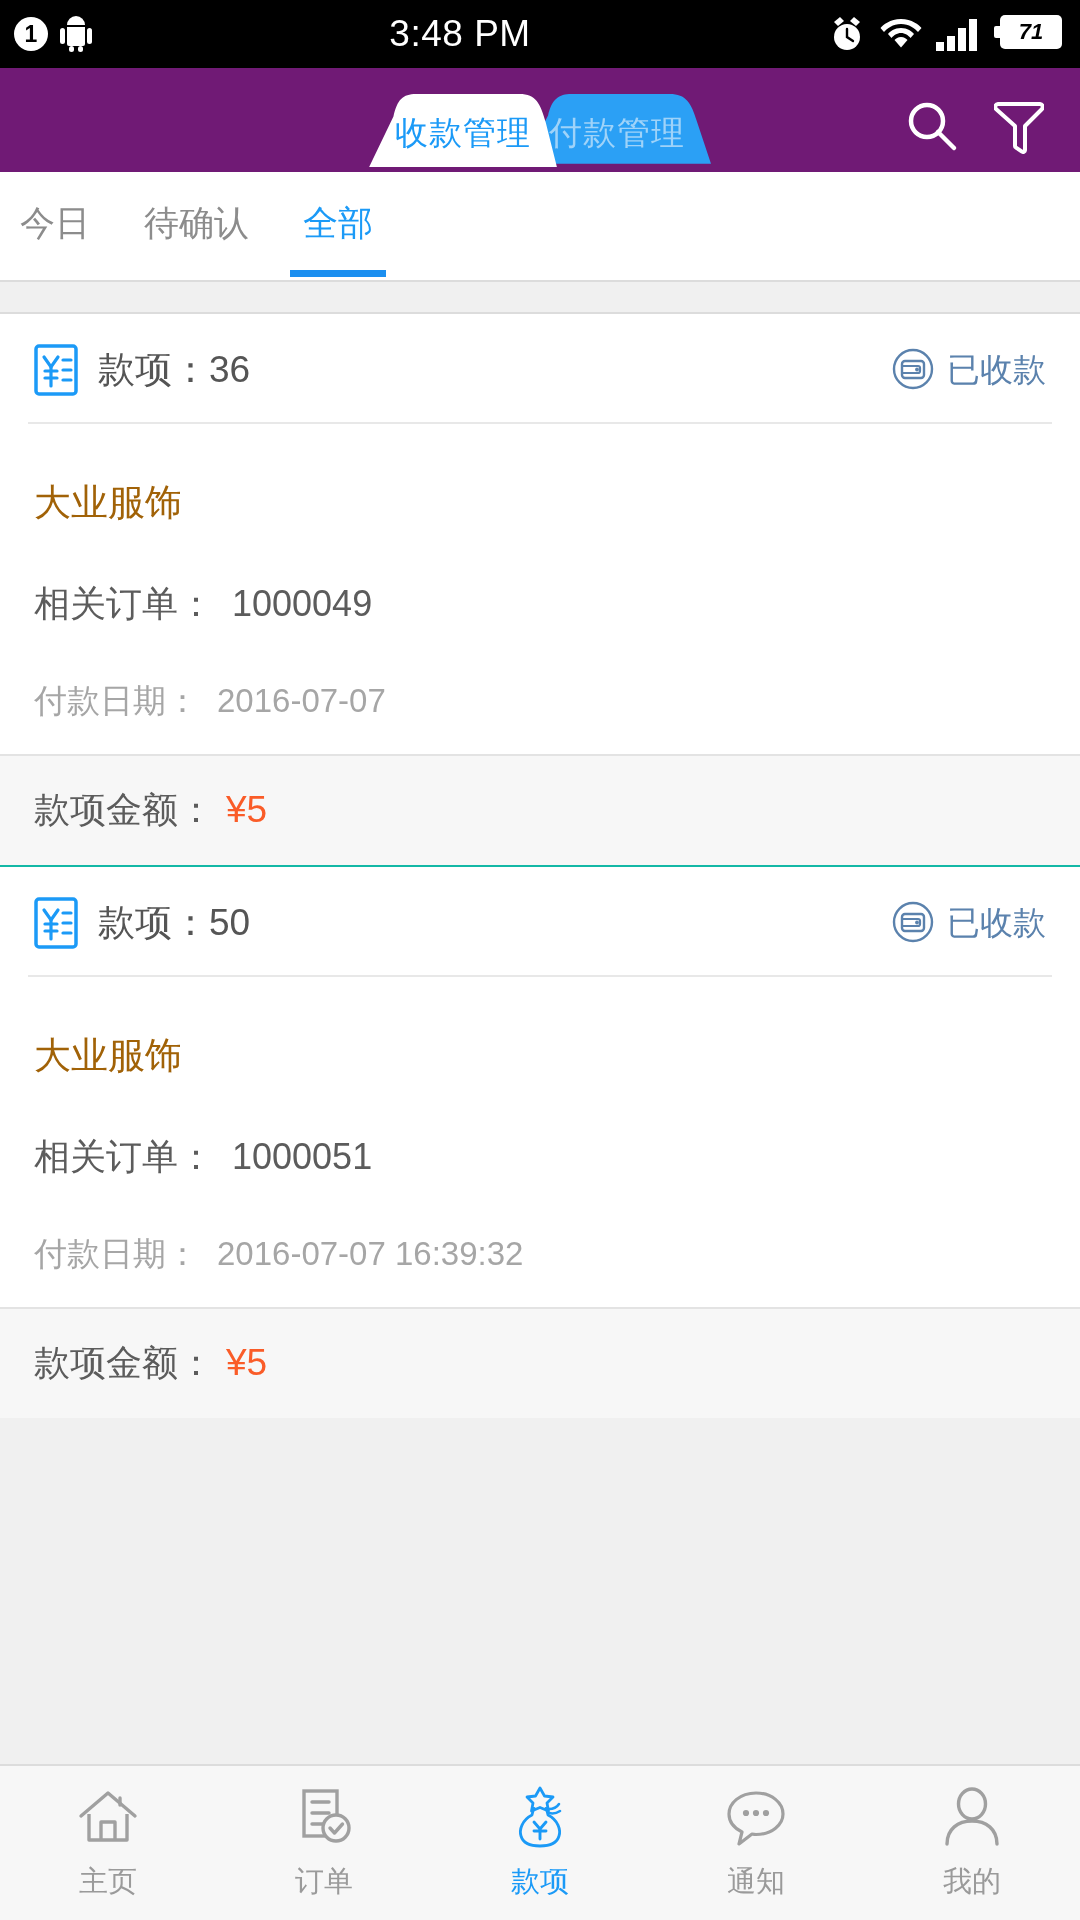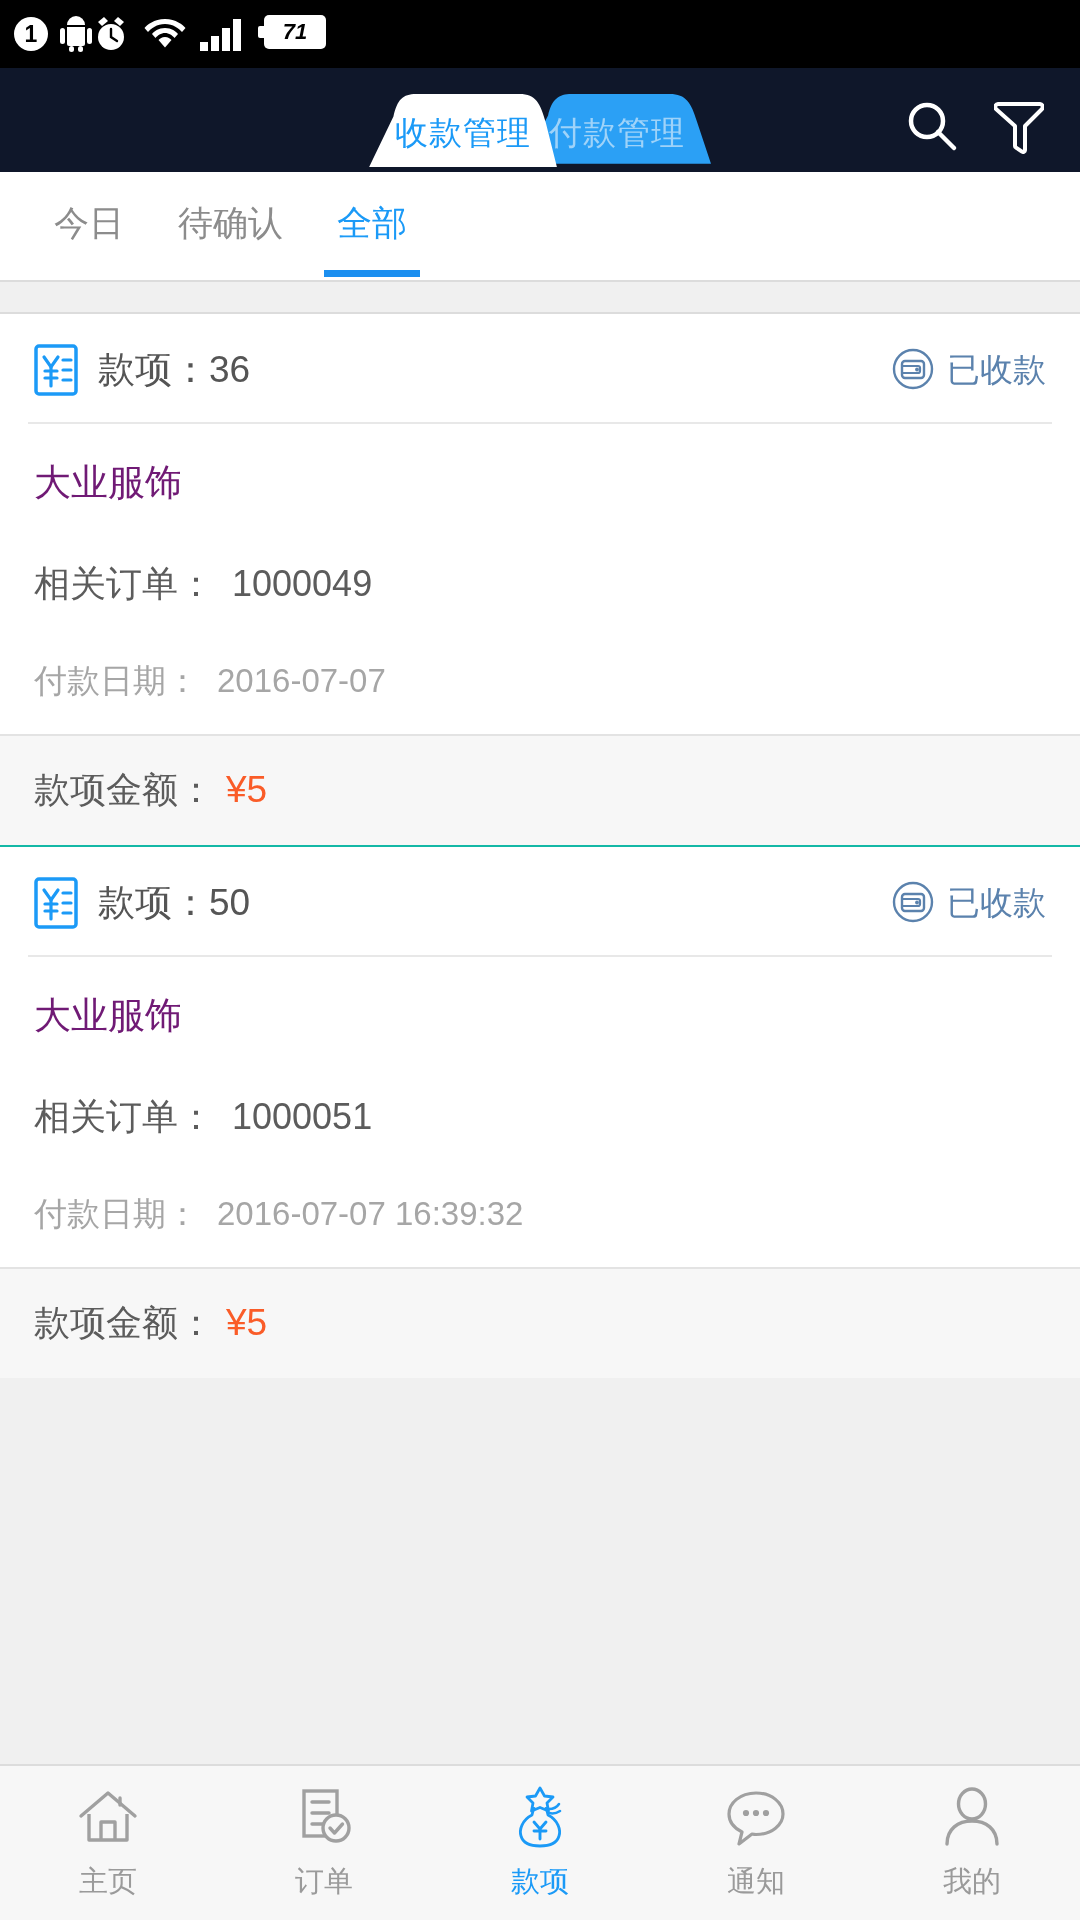--- a/index.html
+++ b/index.html
@@ -30,41 +30,41 @@
     display:flex; align-items:center; justify-content:center;
     color:#000; font-size:22px; font-weight:700; font-style:italic;
   }
   .battery::before {
     content:""; position:absolute; left:-6px; top:11px; width:7px; height:12px;
     background:#fff; border-radius:2px 0 0 2px;
   }
 
   
   .header {
-    flex:0 0 104px; background:#0f172a; position:relative;
+    flex:0 0 104px; background:#701a75; position:relative;
     display:flex; align-items:flex-end; justify-content:center;text-decoration:underline;
   }
   .seg-wrap { position:absolute; left:50%; transform:translateX(-50%); bottom:0; display:flex; align-items:flex-end; }
   .seg {
     position:relative; height:78px; display:flex; align-items:center; justify-content:center;
     font-size:33px; letter-spacing:1px; padding:0 26px;
   }
   .seg .seg-shape {
     position:absolute; inset:0;
   }
   .seg-label { position:relative; z-index:2; }
   .seg-active .seg-label { color:#1b9af7; }
   .seg-inactive .seg-label { color:#9fd3f9; }
   .seg-inactive { margin-left:-34px; z-index:1; }
   .seg-active { z-index:3; }
 
   
   .subtabs {
     flex:0 0 108px; background:#fff; display:flex; align-items:center;
-    padding-left:54px; position:relative;
+    padding-left:20px; position:relative;
   }
   .subtab {
     font-size:35px; color:#8c8c8c; margin-right:54px; position:relative;
     padding-bottom:6px;
   }
   .subtab.active { color:#1b9af7; }
   .subtab.active::after {
     content:""; position:absolute; left:50%; transform:translateX(-50%);
     bottom:-24px; width:96px; height:7px; background:#1b8ff0;
   }
@@ -87,21 +87,21 @@
   .ch-left { display:flex; align-items:center; gap:20px; }
   .yen-icon { width:44px; height:52px; flex:0 0 44px; }
   .ch-title { font-size:37px; color:#555; }
   .ch-right { display:flex; align-items:flex-start; gap:13px; }
   .wallet-icon { width:42px; height:42px; flex:0 0 42px; }
   .status-text { font-size:33px; color:#5b82ad; }
 
   .divider { height:2px; background:#e8e8e8; margin:0 28px; }
 
   .card-body { padding:34px 34px 22px 34px; }
-  .company { font-size:37px; color:#701a75; padding-bottom:52px; }
+  .company { font-size:37px; color:#a16207; padding-bottom:52px;margin-top:20px; }
   .row { font-size:36px; color:#5c5c5c; padding-bottom:50px; }
   .row .label { color:#5c5c5c; }
   .row .value { color:#5c5c5c; margin-left:18px; }
   .row.muted { font-size:33px; color:#a6a6a6; padding-bottom:8px; }
   .row.muted .label, .row.muted .value { color:#a6a6a6; }
 
   .amount-bar {
     background:#f7f7f7; border-top:2px solid #e3e3e3;
     padding:30px 34px 30px 34px; font-size:36px; color:#5c5c5c;
   }
@@ -128,20 +128,23 @@
     <div class="sb-left">
       <div class="badge-1">1</div>
       <svg class="sb-icon" width="32" height="36" viewBox="0 0 32 36">
         <rect x="0" y="12" width="5" height="16" rx="2.5" fill="#fff"></rect>
         <rect x="27" y="12" width="5" height="16" rx="2.5" fill="#fff"></rect>
         <path d="M7 11 h18 v17 a2 2 0 0 1 -2 2 h-14 a2 2 0 0 1 -2 -2 z" fill="#fff"></path>
         <path d="M7 9 a9 9 0 0 1 18 0 z" fill="#fff"></path>
         <rect x="9" y="30" width="5" height="6" rx="2.5" fill="#fff"></rect>
         <rect x="18" y="30" width="5" height="6" rx="2.5" fill="#fff"></rect>
       </svg>
+    </div>
+    <div class="sb-center">
+      <span class="sb-time">3:48 PM</span>
     </div>
     <div class="sb-right">
       <svg width="38" height="38" viewBox="0 0 38 38">
         <path d="M6 7 l6 -5 4 4 -6 5 z" fill="#fff"></path>
         <path d="M32 7 l-6 -5 -4 4 6 5 z" fill="#fff"></path>
         <circle cx="19" cy="22" r="13" fill="#fff"></circle>
         <path d="M19 14 v8 l6 4" stroke="#000" stroke-width="2.4" fill="none" stroke-linecap="round"></path>
       </svg>
       <svg width="42" height="34" viewBox="0 0 42 34">
         <path d="M21 4 C10 4 3 10 0.5 13 L4 17 C7 13.5 13 9 21 9 C29 9 35 13.5 38 17 L41.5 13 C39 10 32 4 21 4 Z" fill="#fff"></path>

